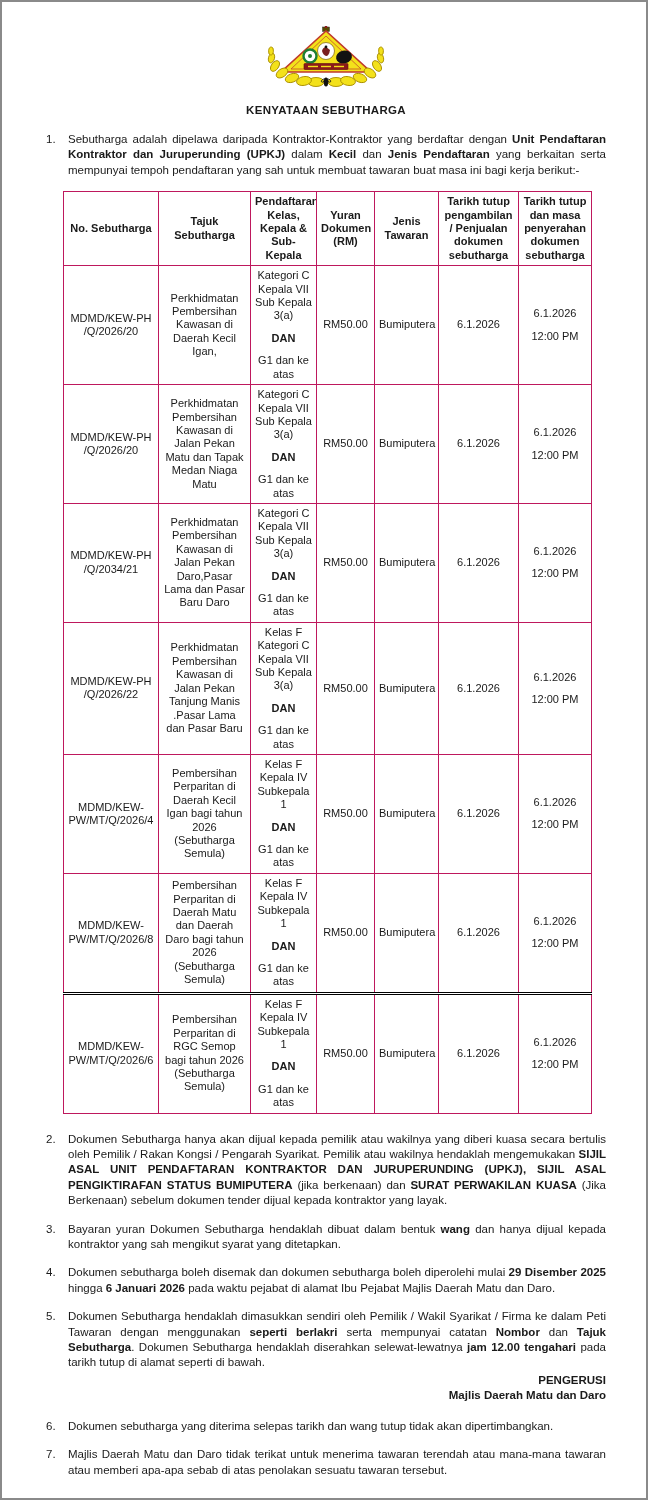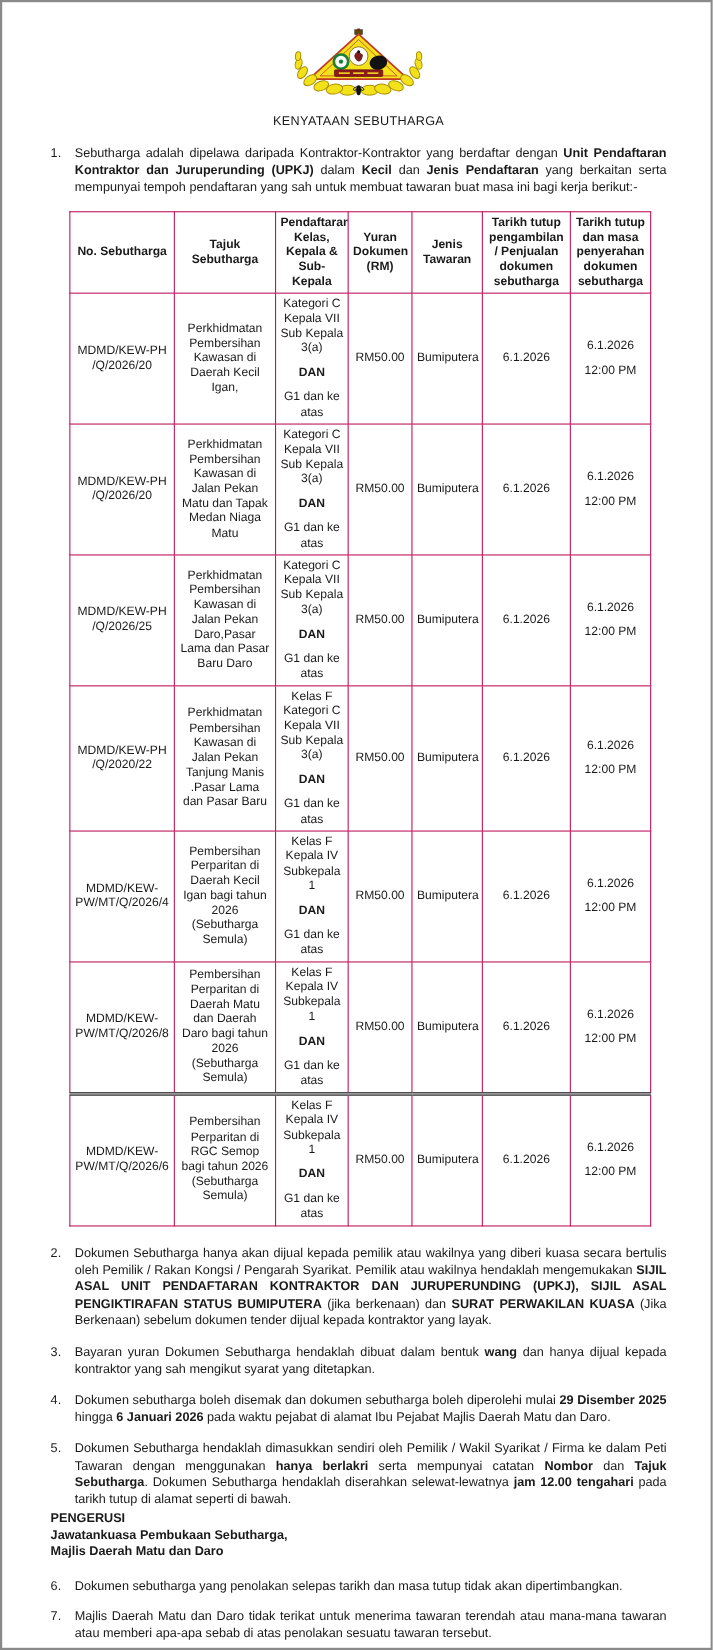--- a/index.html
+++ b/index.html
@@ -3,38 +3,38 @@
 <meta charset="utf-8">
 <style>
   html,body { margin:0; padding:0; background:#fff; }
   .page {
     position:relative; width:648px; height:1500px; box-sizing:border-box;
     border:2px solid #8a8a8a; background:#fff; overflow:hidden;
     font-family:"Liberation Sans", sans-serif; color:#1a1a1a;
   }
   .content { padding:24px 40px 0 44px; }
   .logo-wrap { text-align:center; margin-bottom:4px; }
-  .doc-title { text-align:center; font-weight:normal; font-size:11.5px; letter-spacing:.3px; margin:10px 0 16px 0; }
+  .doc-title { text-align:center; font-weight:bold; font-size:11.5px; letter-spacing:.3px; margin:10px 0 16px 0; }
 
   .item { display:flex; font-size:11.5px; line-height:1.34; margin-bottom:13px; }
   .item .num { flex:none; width:22px; }
   .item .body { flex:1; text-align:justify; }
 
   table.tender { border-collapse:collapse; margin:4px 0 18px 17px; width:528px; font-size:11px; table-layout:fixed; }
   table.tender th, table.tender td {
     border:1px solid #be185d; vertical-align:middle; text-align:center;
     padding:3px 4px; line-height:1.22; overflow:hidden;
   }
   table.tender th { font-weight:bold; height:66px; }
   td.tajuk { text-align:justify; padding:4px 7px;margin-left:12px; }
   .kelas-block .dan { font-weight:bold; margin:9px 0; }
   .date2 .d1 { margin-bottom:9px; }
   tr.dbl td { border-top:3px double #000; }
 
-  .address-block { text-align:left; font-weight:bold; margin:2px 0 16px 0; line-height:1.3; }
+  .address-block { text-align:right; font-weight:bold; margin:2px 0 16px 0; line-height:1.3; }
 </style>
 </head>
 <body>
 
 <div class="page">
   <div class="content">
 
     <div class="logo-wrap">
       <svg class="crest" width="120" height="64" viewBox="0 0 120 64" xmlns="http://www.w3.org/2000/svg">
 
@@ -138,38 +138,38 @@
         <td>RM50.00</td>
         <td>Bumiputera</td>
         <td>6.1.2026</td>
         <td class="date2">
           <div class="d1">6.1.2026</div>
           <div>12:00 PM</div>
         </td>
       </tr>
 
       <tr style="height:104px">
-        <td>MDMD/KEW-PH /Q/2026/25</td>
+        <td>MDMD/KEW-PH /Q/2034/21</td>
         <td class="tajuk">Perkhidmatan Pembersihan Kawasan di Jalan Pekan Daro,Pasar Lama dan Pasar Baru Daro</td>
         <td class="kelas-block">
           <div>Kategori C Kepala VII Sub Kepala 3(a)</div>
           <div class="dan">DAN</div>
           <div>G1 dan ke atas</div>
         </td>
         <td>RM50.00</td>
         <td>Bumiputera</td>
         <td>6.1.2026</td>
         <td class="date2">
           <div class="d1">6.1.2026</div>
           <div>12:00 PM</div>
         </td>
       </tr>
 
       <tr style="height:120px">
-        <td>MDMD/KEW-PH /Q/2020/22</td>
+        <td>MDMD/KEW-PH /Q/2026/22</td>
         <td class="tajuk">Perkhidmatan Pembersihan Kawasan di Jalan Pekan Tanjung Manis .Pasar Lama dan Pasar Baru</td>
         <td class="kelas-block">
           <div>Kelas F Kategori C Kepala VII Sub Kepala 3(a)</div>
           <div class="dan">DAN</div>
           <div>G1 dan ke atas</div>
         </td>
         <td>RM50.00</td>
         <td>Bumiputera</td>
         <td>6.1.2026</td>
         <td class="date2">
@@ -241,32 +241,31 @@
       <span class="body">Bayaran yuran Dokumen Sebutharga hendaklah dibuat dalam bentuk <b>wang</b> dan hanya dijual kepada kontraktor yang sah mengikut syarat yang ditetapkan.</span>
     </div>
 
     <div class="item">
       <span class="num">4.</span>
       <span class="body">Dokumen sebutharga boleh disemak dan dokumen sebutharga boleh diperolehi mulai <b>29 Disember 2025</b> hingga <b>6 Januari 2026</b> pada waktu pejabat di alamat Ibu Pejabat Majlis Daerah Matu dan Daro.</span>
     </div>
 
     <div class="item" style="margin-bottom:2px">
       <span class="num">5.</span>
-      <span class="body">Dokumen Sebutharga hendaklah dimasukkan sendiri oleh Pemilik / Wakil Syarikat / Firma ke dalam Peti Tawaran dengan menggunakan <b>hanya berlakri</b> serta mempunyai catatan <b>Nombor</b> dan <b>Tajuk Sebutharga</b>. Dokumen Sebutharga hendaklah diserahkan selewat-lewatnya <b>jam 12.00 tengahari</b> pada tarikh tutup di alamat seperti di bawah.</span>
+      <span class="body">Dokumen Sebutharga hendaklah dimasukkan sendiri oleh Pemilik / Wakil Syarikat / Firma ke dalam Peti Tawaran dengan menggunakan <b>seperti berlakri</b> serta mempunyai catatan <b>Nombor</b> dan <b>Tajuk Sebutharga</b>. Dokumen Sebutharga hendaklah diserahkan selewat-lewatnya <b>jam 12.00 tengahari</b> pada tarikh tutup di alamat seperti di bawah.</span>
     </div>
 
     <div class="address-block" style="font-size:11.5px">
       <div>PENGERUSI</div>
-      <div>Jawatankuasa Pembukaan Sebutharga,</div>
       <div>Majlis Daerah Matu dan Daro</div>
     </div>
 
     <div class="item" style="margin-top:13px">
       <span class="num">6.</span>
-      <span class="body">Dokumen sebutharga yang penolakan selepas tarikh dan masa tutup tidak akan dipertimbangkan.</span>
+      <span class="body">Dokumen sebutharga yang diterima selepas tarikh dan wang tutup tidak akan dipertimbangkan.</span>
     </div>
 
     <div class="item">
       <span class="num">7.</span>
       <span class="body">Majlis Daerah Matu dan Daro tidak terikat untuk menerima tawaran terendah atau mana-mana tawaran atau memberi apa-apa sebab di atas penolakan sesuatu tawaran tersebut.</span>
     </div>
 
   </div>
 </div>
 

